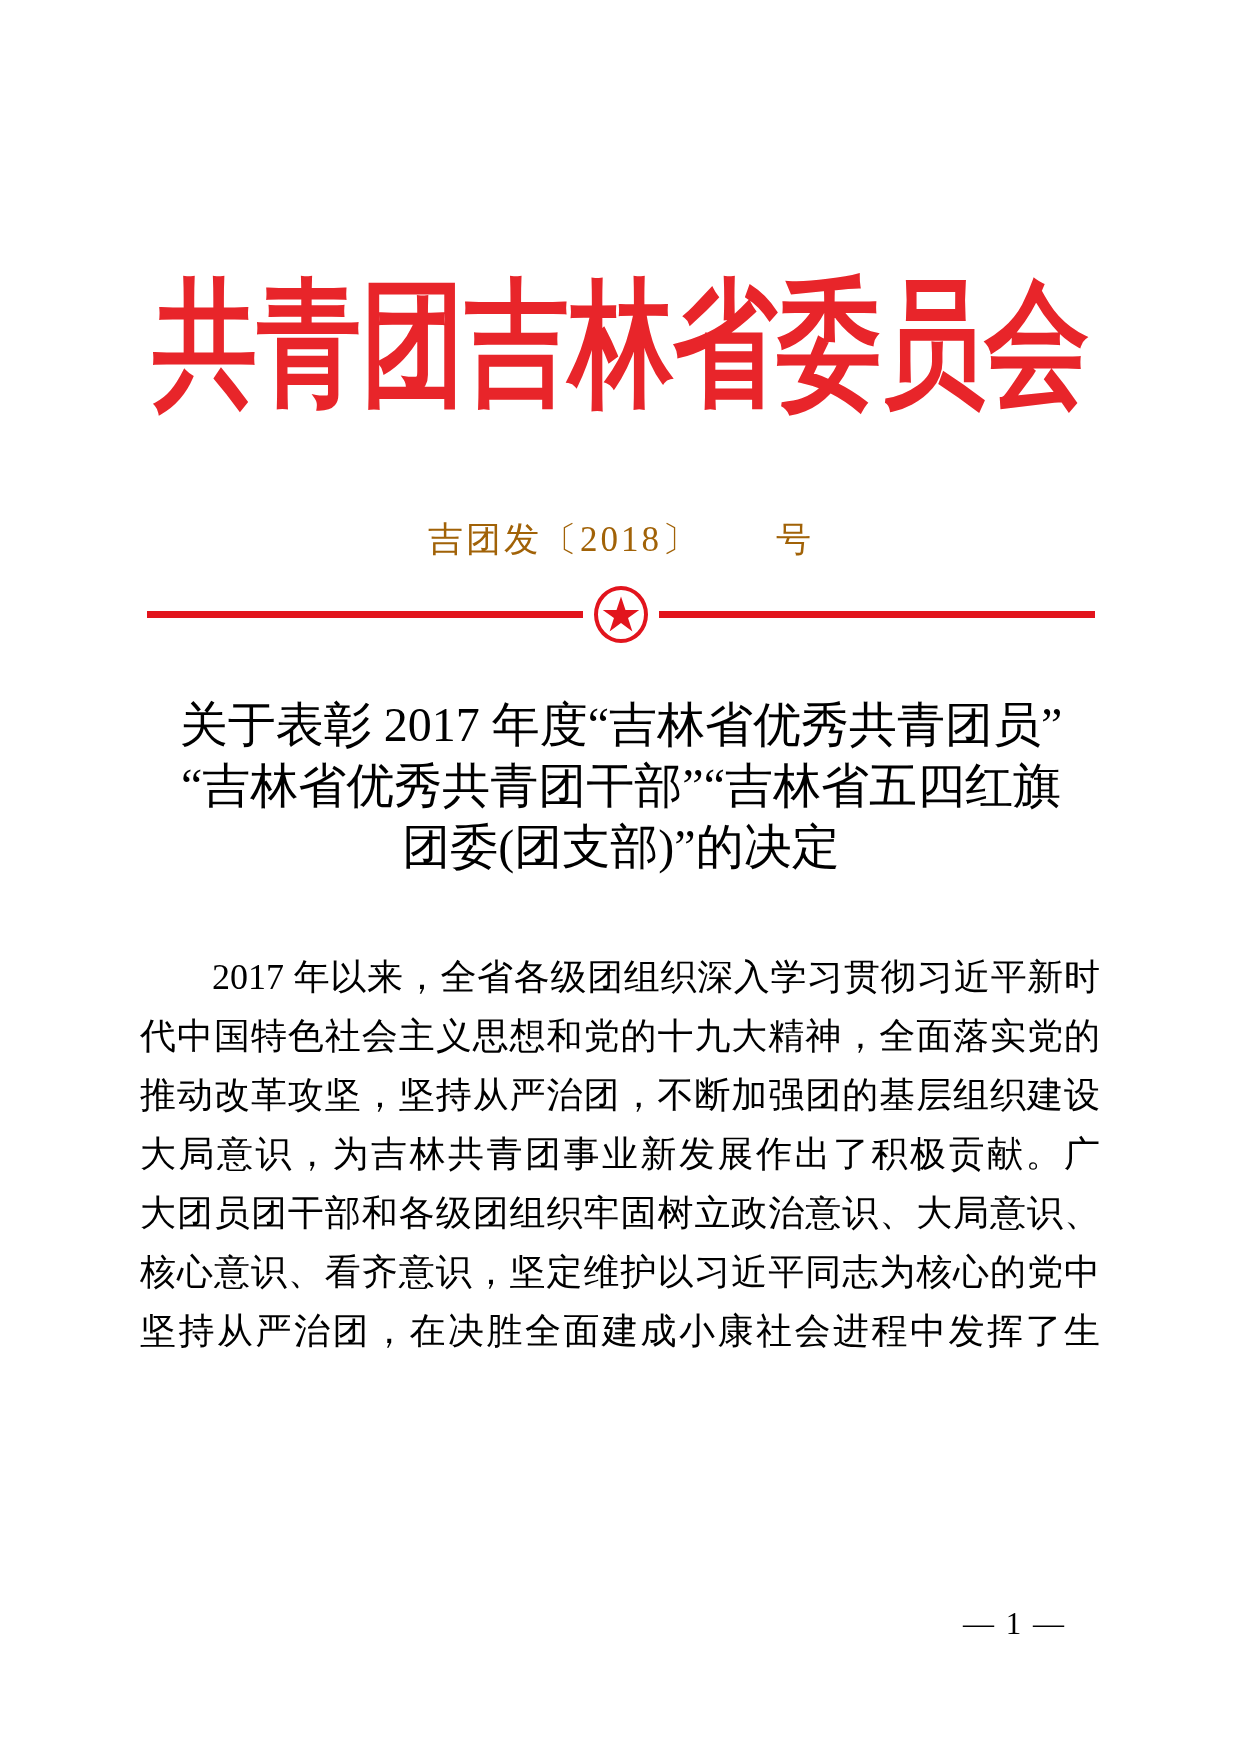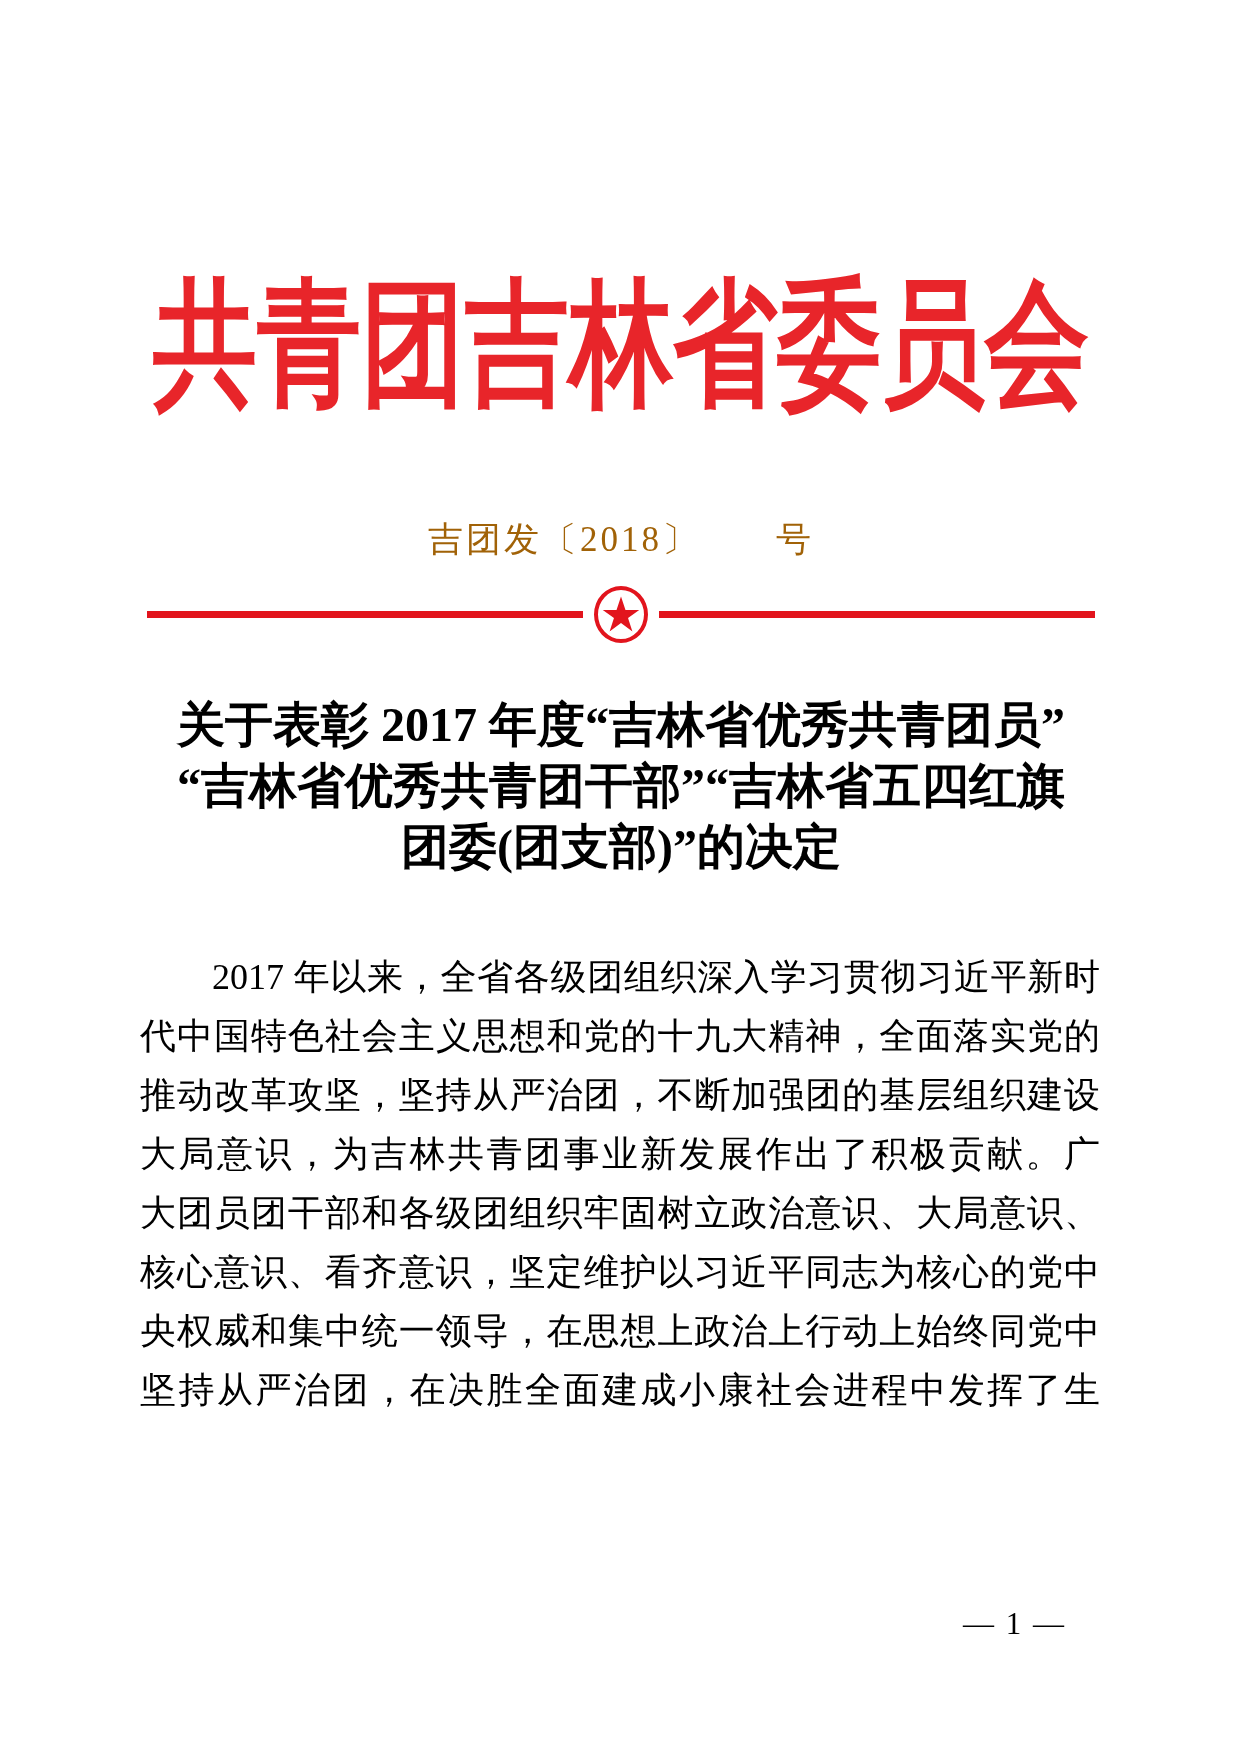--- a/index.html
+++ b/index.html
@@ -82,21 +82,21 @@
   }
 
   
   .doc-title {
     position: absolute;
     top: 694px;
     left: 0;
     width: 100%;
     text-align: center;
     font-size: 48px;
-    font-weight: bold;
+    font-weight: normal;
     line-height: 61px;
     color: #000000;
   }
 
   
   .body-text {
     position: absolute;
     top: 948px;
     left: 140px;
     right: 142px;
@@ -152,19 +152,18 @@
     <div>团委(团支部)”的决定</div>
   </div>
 
   <div class="body-text">
     <div class="bl just indent">2017 年以来，全省各级团组织深入学习贯彻习近平新时</div>
     <div class="bl just">代中国特色社会主义思想和党的十九大精神，全面落实党的</div>
     <div class="bl just">推动改革攻坚，坚持从严治团，不断加强团的基层组织建设</div>
     <div class="bl just">大局意识，为吉林共青团事业新发展作出了积极贡献。广</div>
     <div class="bl just">大团员团干部和各级团组织牢固树立政治意识、大局意识、</div>
     <div class="bl just">核心意识、看齐意识，坚定维护以习近平同志为核心的党中</div>
-    <div class="bl just">央权威和集中统一领导，在思想上政治上行动上始终同党中</div>
     <div class="bl just">坚持从严治团，在决胜全面建成小康社会进程中发挥了生</div>
   </div>
 
   <div class="page-num">— 1 —</div>
 
 </div>
 
 </body></html>

